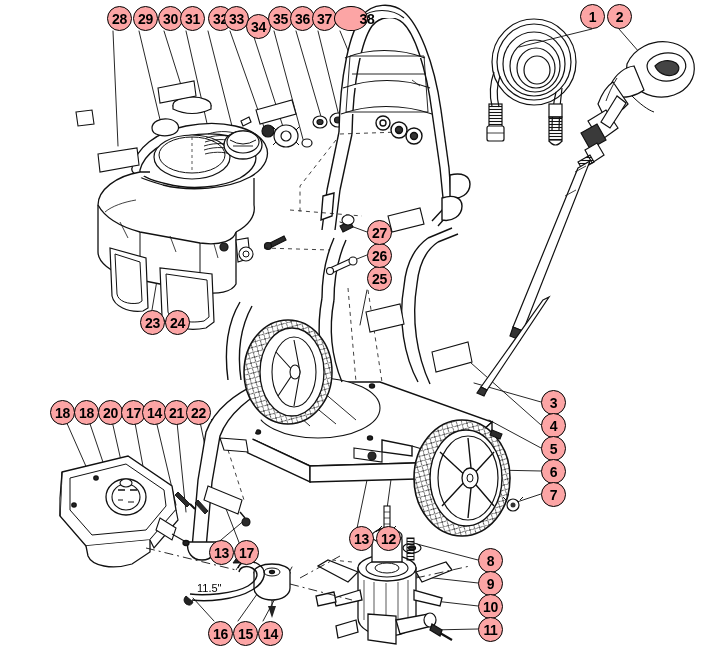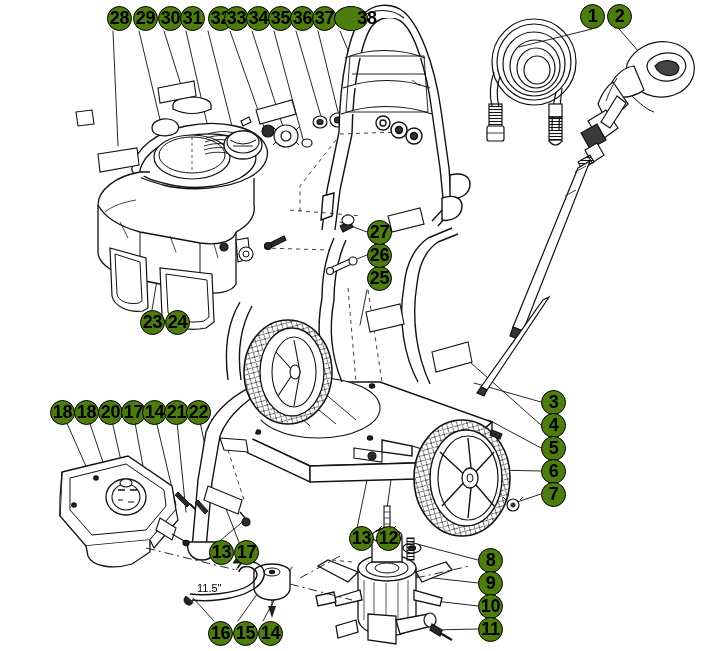--- a/index.html
+++ b/index.html
@@ -1,21 +1,21 @@
 <!DOCTYPE html>
 <html><head>
 <meta charset="utf-8">
 <style>
   html,body{margin:0;padding:0;background:#ffffff;}
   body{width:703px;height:651px;font-family:"Liberation Sans",sans-serif;overflow:hidden;}
   #stage{position:relative;width:703px;height:651px;background:#fff;}
   #art{position:absolute;left:0;top:0;width:703px;height:651px;}
   .cal{position:absolute;width:25px;height:25px;border-radius:50%;border:1.6px solid #000;
-       background:#4d7c0f;box-sizing:border-box;display:flex;align-items:center;justify-content:center;
-       font-family:"Liberation Sans",sans-serif;font-size:18px;font-weight:700;color:#000;
+       background:#fca5a5;box-sizing:border-box;display:flex;align-items:center;justify-content:center;
+       font-family:"Liberation Sans",sans-serif;font-size:14px;font-weight:700;color:#000;
        letter-spacing:-0.3px;z-index:40;}
   .dim{position:absolute;font-family:"Liberation Sans",sans-serif;font-size:11px;color:#000;z-index:35;}
 </style>
 </head>
 <body>
 
 <div id="stage">
 
   <svg id="art" viewBox="0 0 703 651">
     <defs>
@@ -463,21 +463,21 @@
       <div class="cal" style="left: 165px; top: 310px;">24</div>
       <div class="cal" style="left: 367px; top: 266px;">25</div>
       <div class="cal" style="left: 367px; top: 243px;">26</div>
       <div class="cal" style="left: 367px; top: 220px;">27</div>
       <div class="cal" style="left: 107px; top: 6px;">28</div>
       <div class="cal" style="left: 133px; top: 6px;">29</div>
       <div class="cal" style="left: 158px; top: 6px;">30</div>
       <div class="cal" style="left: 180px; top: 6px;">31</div>
       <div class="cal" style="left: 208px; top: 6px;">32</div>
       <div class="cal" style="left: 224px; top: 6px;">33</div>
-      <div class="cal" style="left: 246px; top: 6px;">34</div>
+      <div class="cal" style="left: 246px; top: 14px;">34</div>
       <div class="cal" style="left: 268px; top: 6px;">35</div>
       <div class="cal" style="left: 290px; top: 6px;">36</div>
       <div class="cal" style="left: 312px; top: 6px;">37</div>
       <div class="cal" style="left: 334px; top: 6px; padding-left: 32px;">38</div>
     </div>
   <div id="dims-layer">
       <div class="dim" style="left: 197px; top: 582px;">11.5"</div>
     </div>
 
 </div>

